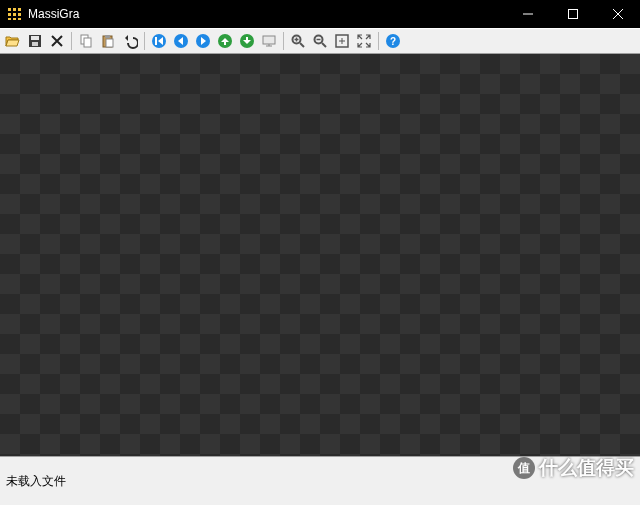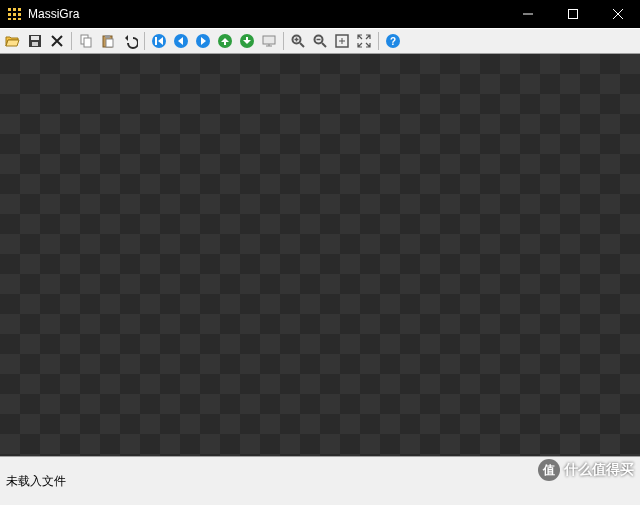--- a/index.html
+++ b/index.html
@@ -20,21 +20,21 @@
       linear-gradient(45deg,#343434 25%,transparent 25%,transparent 75%,#343434 75%,#343434),
       linear-gradient(45deg,#343434 25%,transparent 25%,transparent 75%,#343434 75%,#343434);
     background-size:40px 40px;
     background-position:0 0,20px 20px;
   }
   
   .statusbar{height:20px;background:#f0f0f0;border-top:1px solid #a0a0a0;display:flex;align-items:center;padding:14px 6px;color:#000;font-size:12px;}
   
   .watermark{position:absolute;right:6px;bottom:24px;display:flex;align-items:center;gap:4px;opacity:.9;}
   .wm-circle{width:22px;height:22px;border-radius:50%;background:rgba(0,0,0,.55);color:#fff;display:flex;align-items:center;justify-content:center;font-weight:700;font-size:12px;}
-  .wm-text{color:#fff;font-size:14px;font-weight:600;text-shadow:0 0 3px rgba(0,0,0,.8);}
+  .wm-text{color:#fff;font-size:19px;font-weight:600;text-shadow:0 0 3px rgba(0,0,0,.8);}
   svg{display:block;}
 </style>
 </head>
 <body>
 
 <div class="window">
 
   <div class="titlebar">
     <span class="app-icon">
       <svg width="14" height="12" viewBox="0 0 14 12">

